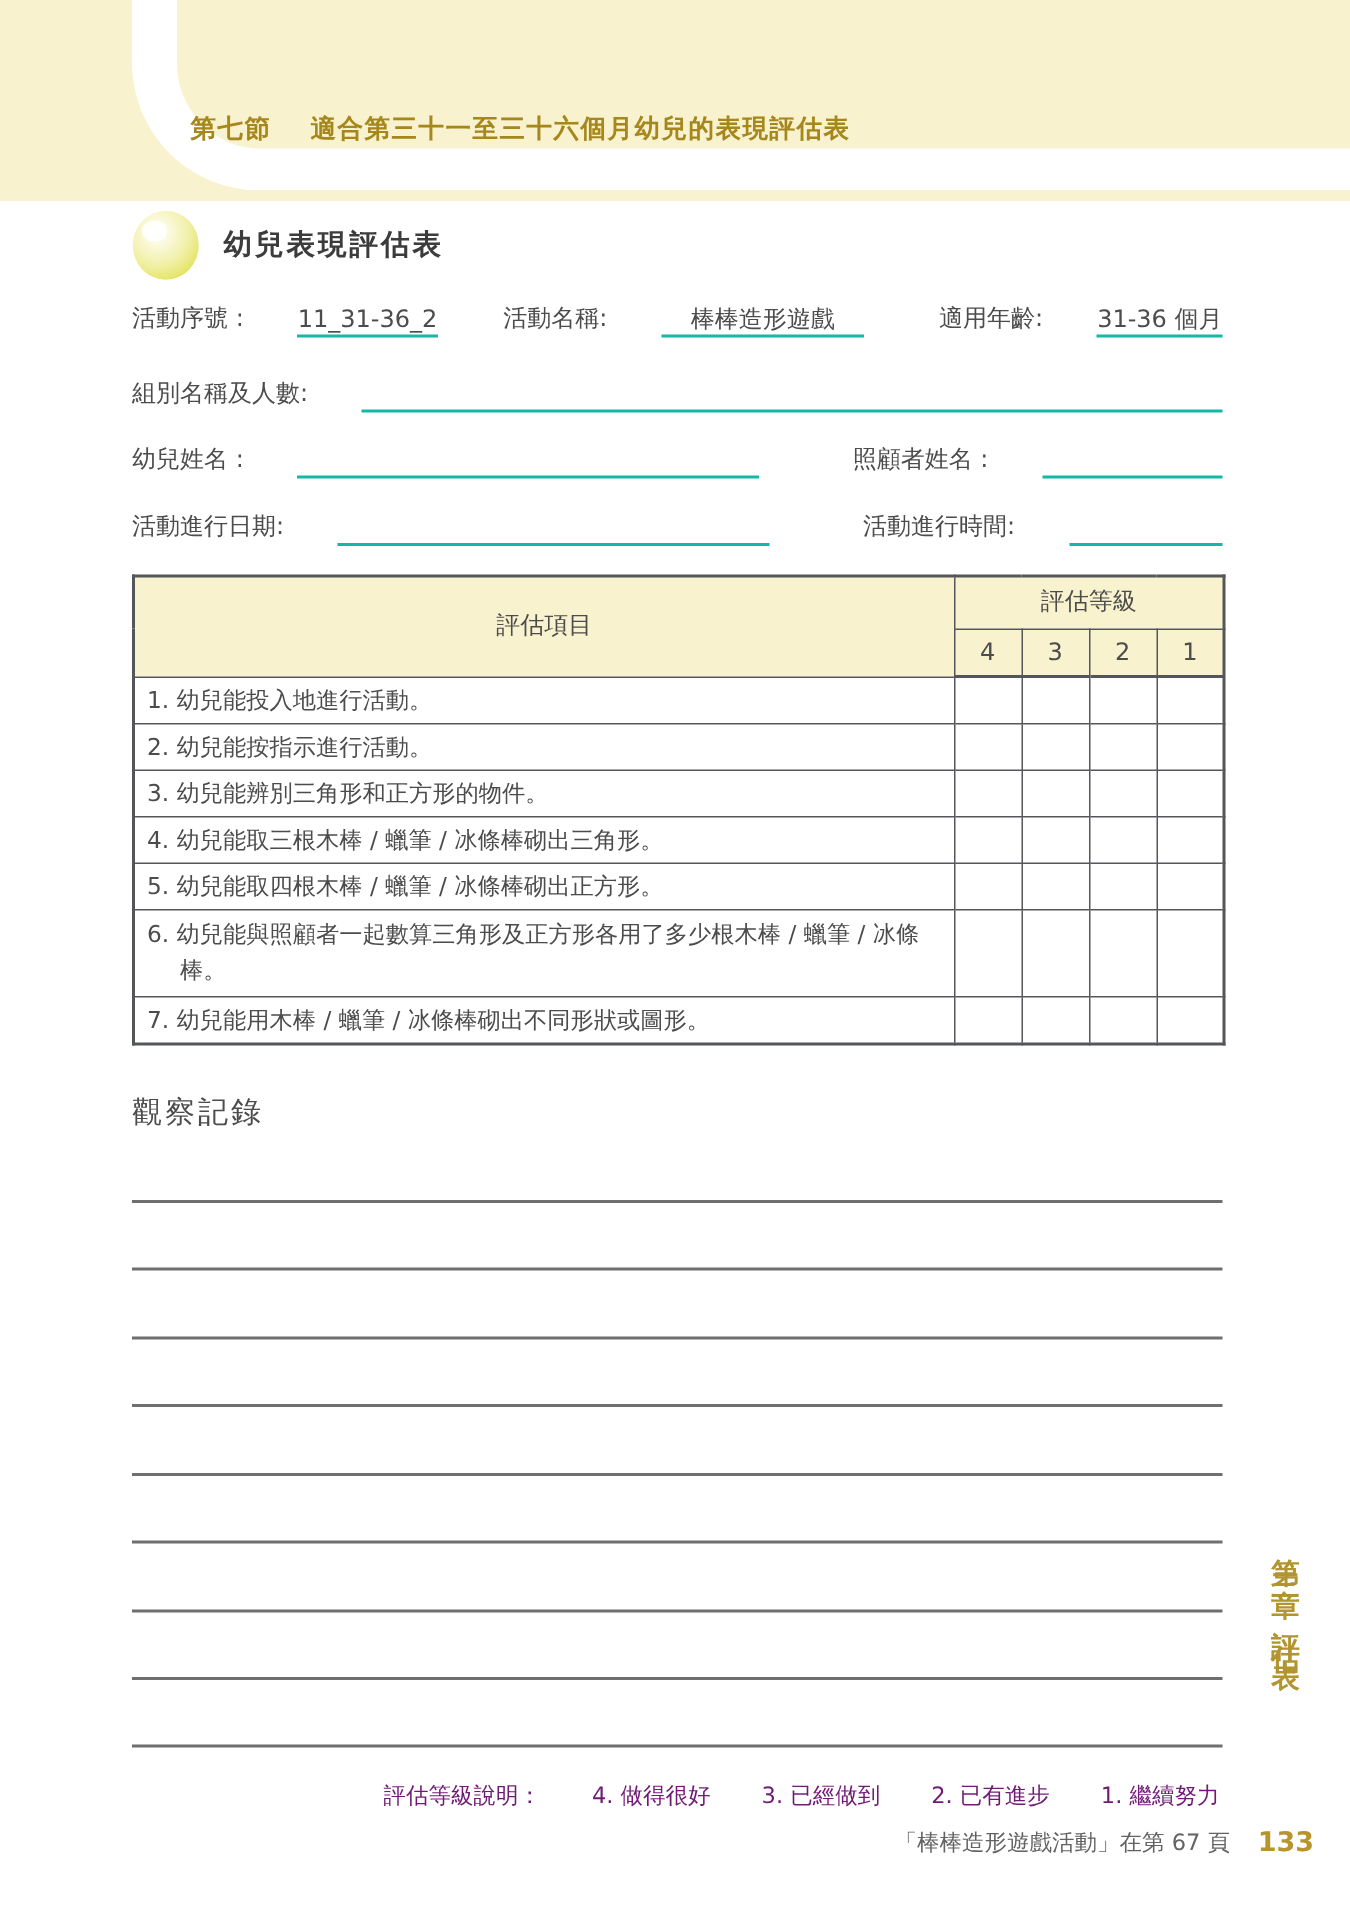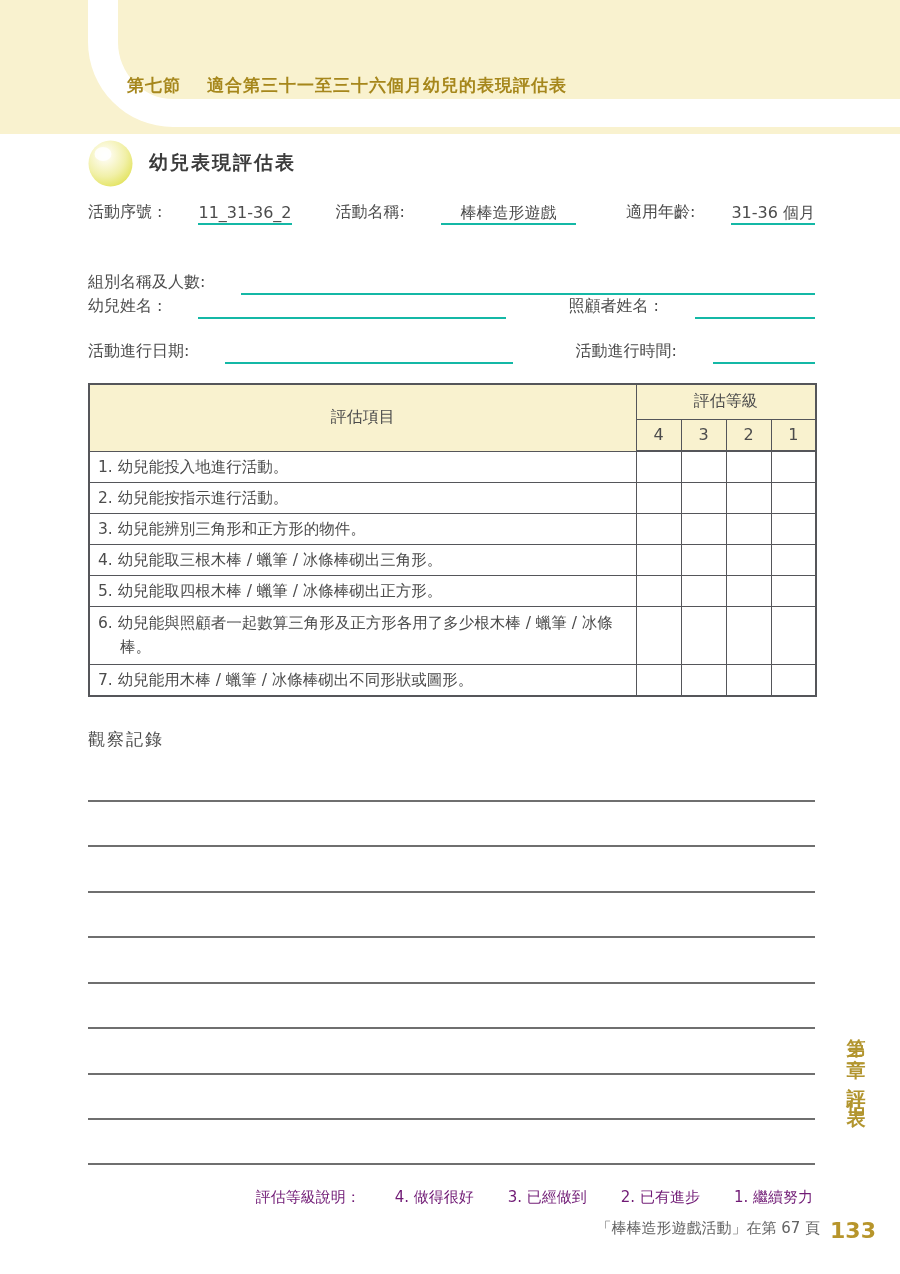--- a/index.html
+++ b/index.html
@@ -53,21 +53,21 @@
   .atable th,.atable td{border:1.5px solid #55565a;padding:0;}
   .atable{border:2px solid #55565a;}
   .atable thead th{
     background:#f9f2cf;font-weight:normal;font-size:16px;color:#4c4c4c;
   }
   .atable thead tr.hdr2 th{border-bottom:2.5px solid #55565a;}
   .atable td.item{padding:3px 8px 3px 8px;text-align:left;}
   .item-inner{padding-left:22px;text-indent:-22px;line-height:1.55;}
   .atable td.score{background:#ffffff;}
   
-  .obs-label{position:absolute;left:88px;top:728px;font-size:17px;color:#4c4c4c;letter-spacing:2px;}
+  .obs-label{position:absolute;left:88px;top:728px;font-size:20px;color:#4c4c4c;letter-spacing:2px;}
   .obs-line{position:absolute;left:88px;width:727px;border-top:2px solid #6f6f6f;height:0;}
   
   .side-tab{
     position:absolute;right:30px;top:1024px;
     display:flex;flex-direction:column;align-items:center;gap:18px;
     color:#b2952f;font-size:19px;font-weight:600;
   }
   .side-tab span{
     writing-mode:vertical-rl;text-orientation:upright;letter-spacing:10px;
   }
@@ -76,21 +76,21 @@
     position:absolute;top:1188px;right:87px;
     display:flex;gap:34px;align-items:center;
     font-size:15px;color:#701a75;white-space:nowrap;
   }
   .reference{
     position:absolute;top:1219px;right:80px;
     font-size:15px;color:#636363;white-space:nowrap;
   }
   .page-number{
     position:absolute;top:1218px;right:24px;
-    font-size:22px;font-weight:bold;color:#b7952b;
+    font-size:18px;font-weight:bold;color:#b7952b;
   }
 </style>
 </head>
 <body>
 
 <div class="band"></div>
 <div class="band-tube"></div>
 <div class="section-heading">
   <span>第七節</span>
   <span class="gap"></span>
@@ -116,21 +116,21 @@
 
 <div class="frow" style="top:202px;">
   <span class="lbl">活動序號 :</span>
   <span class="blank" style="width:112px;">11_31-36_2</span>
   <span class="lbl" style="margin-left:8px;">活動名稱:</span>
   <span class="blank" style="width:258px;">棒棒造形遊戲</span>
   <span class="lbl" style="margin-left:14px;">適用年齡:</span>
   <span class="blank grow">31-36 個月</span>
 </div>
 
-<div class="frow" style="top:252px;margin-top:20px;">
+<div class="frow" style="top:252px;">
   <span class="lbl">組別名稱及人數:</span>
   <span class="blank grow"></span>
 </div>
 
 <div class="frow" style="top:296px;">
   <span class="lbl">幼兒姓名 :</span>
   <span class="blank" style="width:308px;"></span>
   <span class="lbl" style="margin-left:26px;">照顧者姓名 :</span>
   <span class="blank grow"></span>
 </div>

